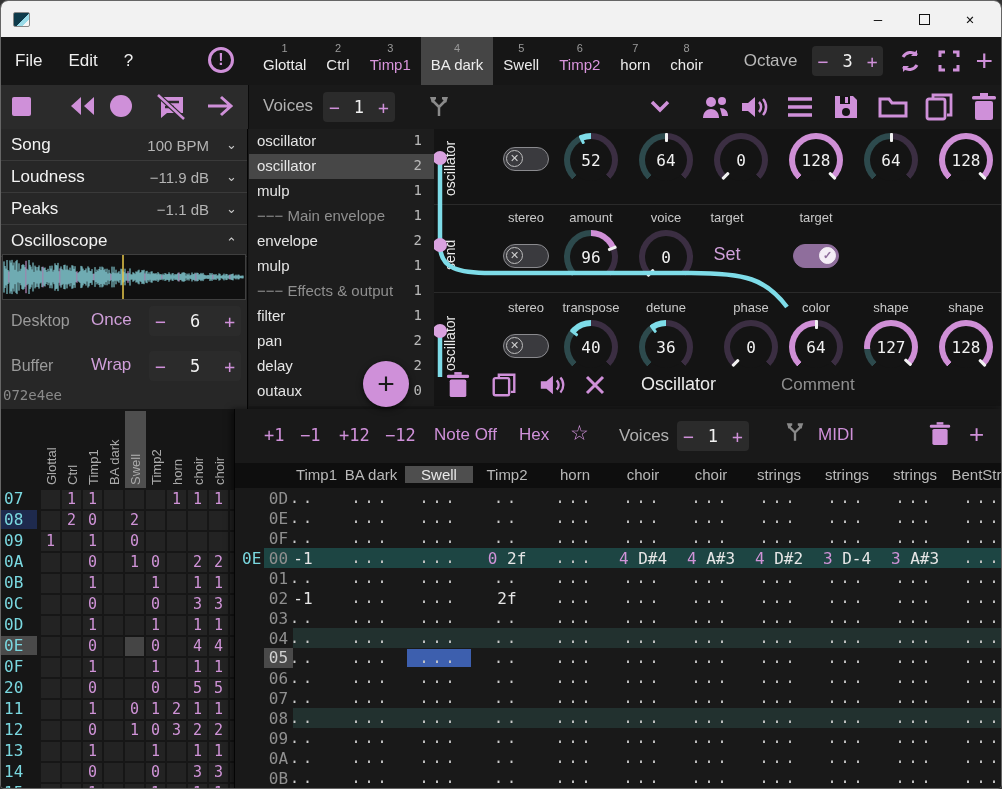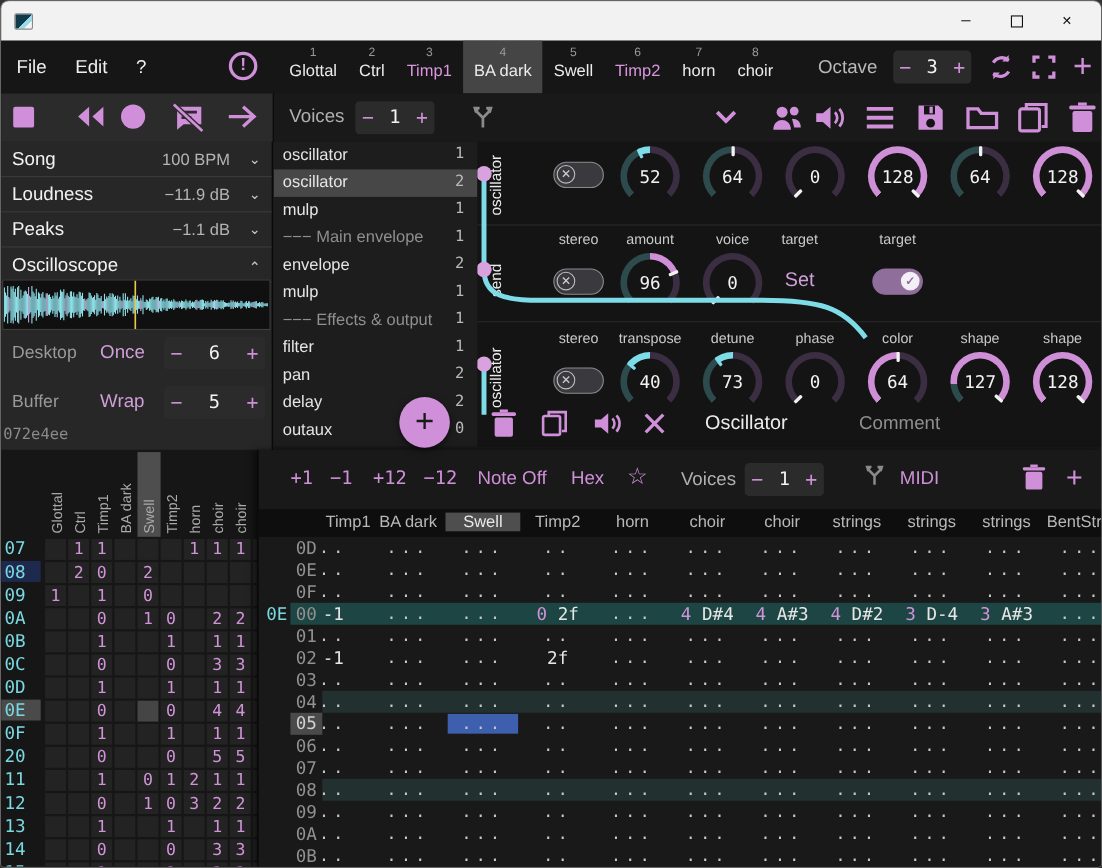--- a/index.html
+++ b/index.html
@@ -745,26 +745,26 @@
                 <div class="knob-val">40</div>
               </div>
               <div class="knob-tick" style="background: rgb(126, 220, 232); transform: rotate(-50.625deg);"></div>
             </div>
           </div>
           <div class="param" style="left: 195px; top: 0px;">
             <div class="p-label" style="margin-top: 8px;">detune</div>
             <div class="knob">
               <div class="knob-arc" style="background: conic-gradient(from 225deg, rgb(45, 74, 77) 0deg, rgb(45, 74, 77) 99.1406deg, rgb(126, 220, 232) 99.1406deg, rgb(126, 220, 232) 135deg, rgb(59, 46, 66) 135deg, rgb(59, 46, 66) 270deg, transparent 270deg, transparent 360deg);"></div>
               <div class="knob-in">
-                <div class="knob-val">73</div>
+                <div class="knob-val">36</div>
               </div>
               <div class="knob-tick" style="background: rgb(126, 220, 232); transform: rotate(-35.8594deg);"></div>
             </div>
           </div>
-          <div class="param" style="left: 270px; top: 0px;">
+          <div class="param" style="left: 280px; top: 0px;">
             <div class="p-label" style="margin-top: 8px;">phase</div>
             <div class="knob">
               <div class="knob-arc" style="background: conic-gradient(from 225deg, rgb(59, 46, 66) 0deg, rgb(59, 46, 66) 270deg, transparent 270deg, transparent 360deg);"></div>
               <div class="knob-in">
                 <div class="knob-val">0</div>
               </div>
               <div class="knob-tick" style="background: rgb(242, 242, 242); transform: rotate(-135deg);"></div>
             </div>
           </div>
           <div class="param" style="left: 345px; top: 0px;">

